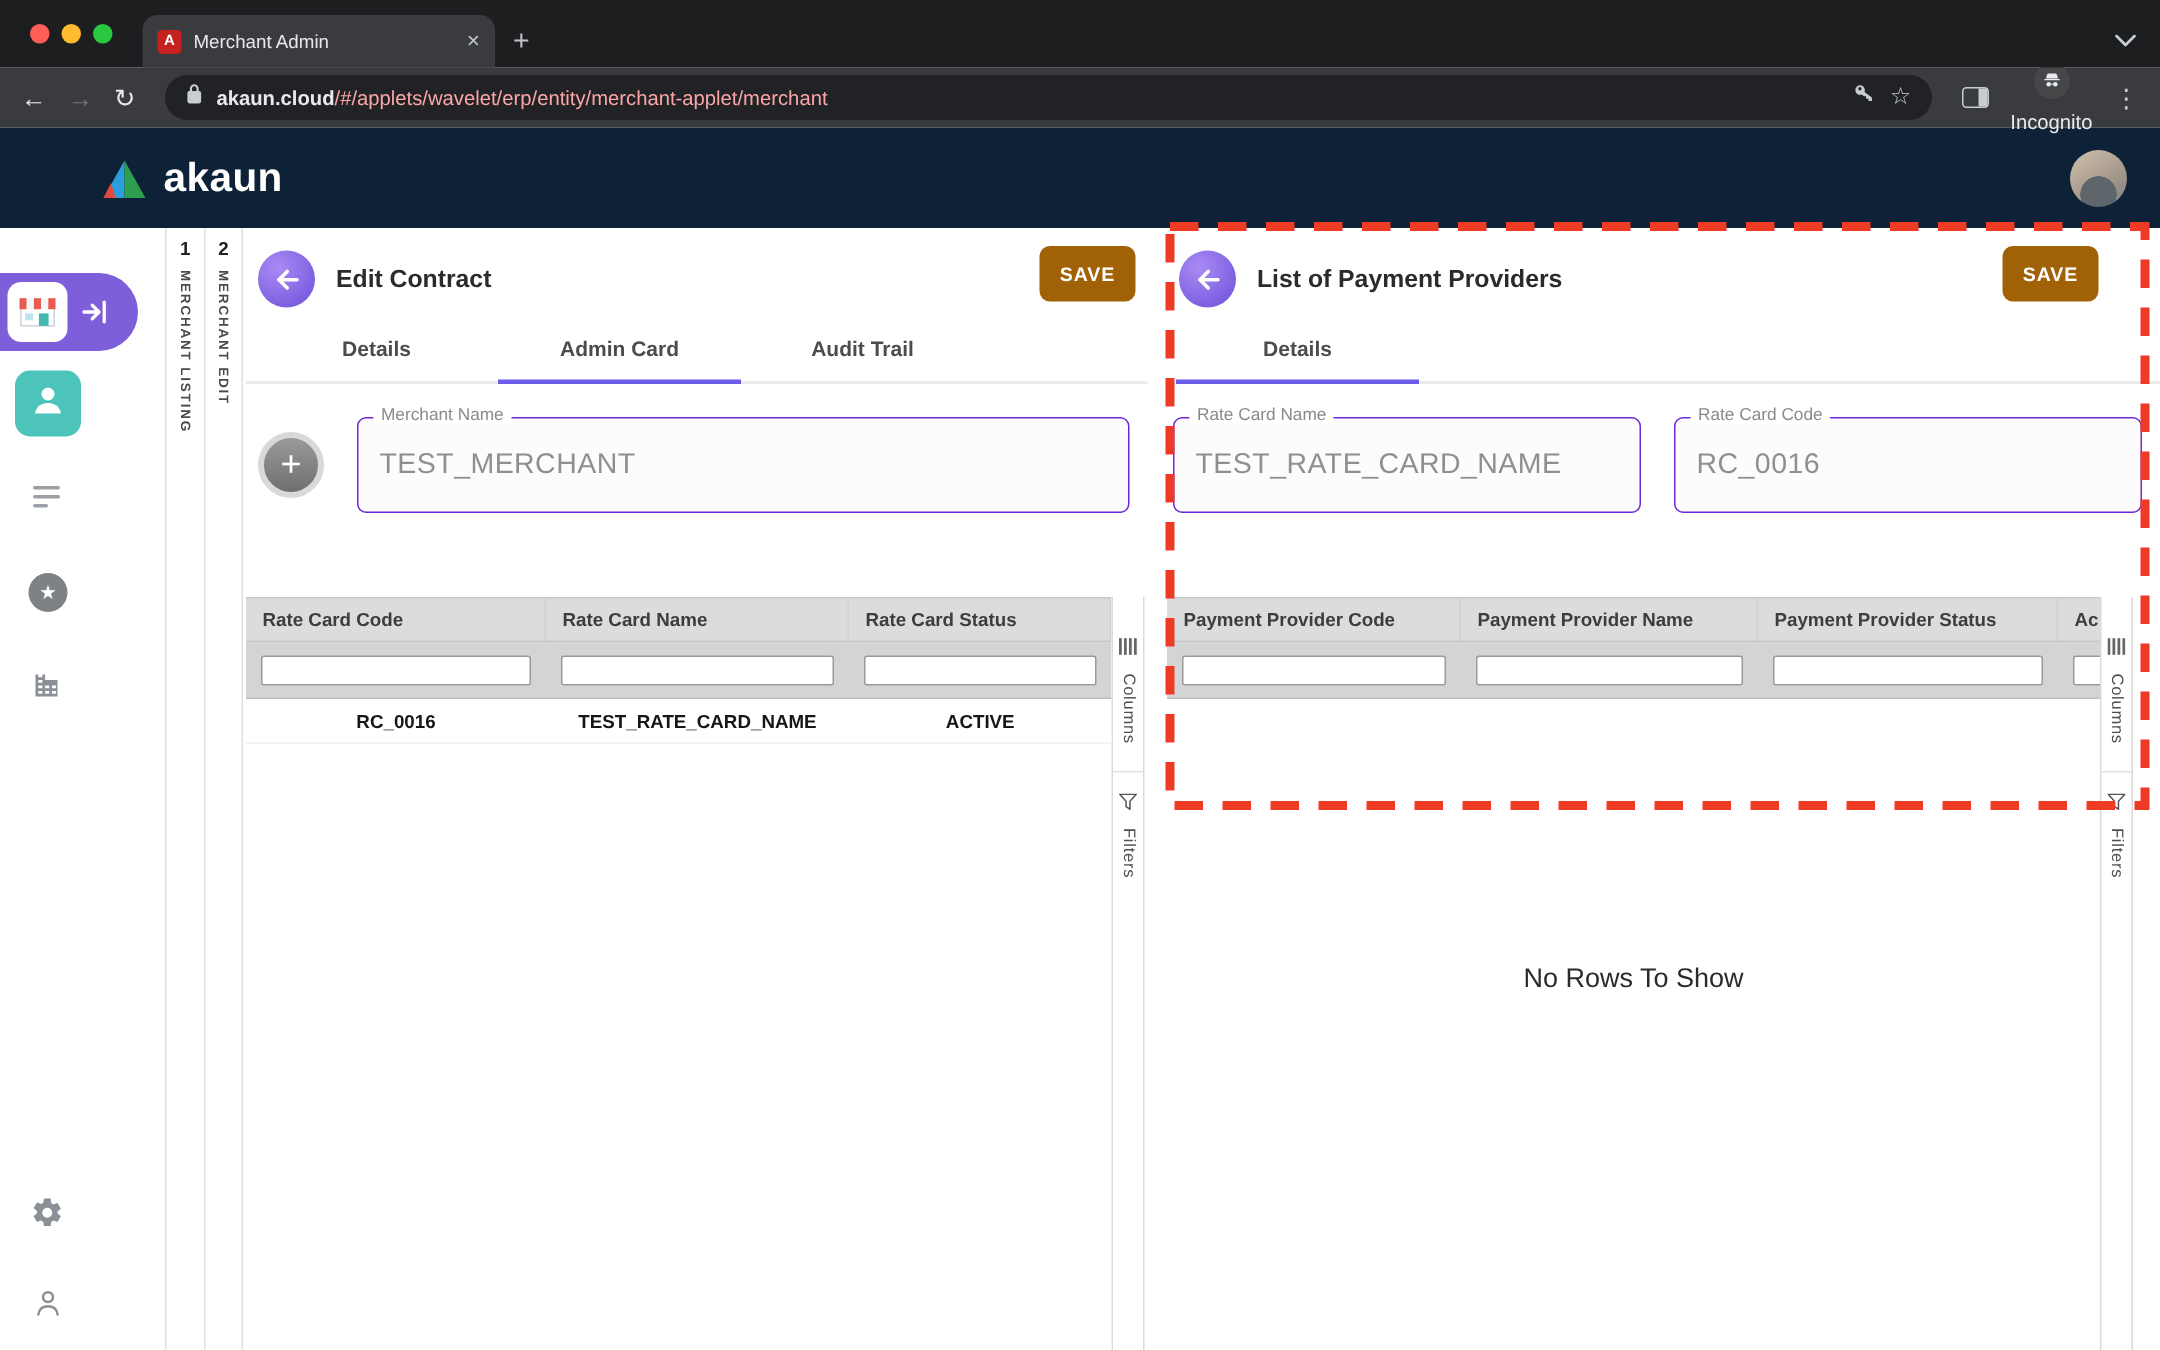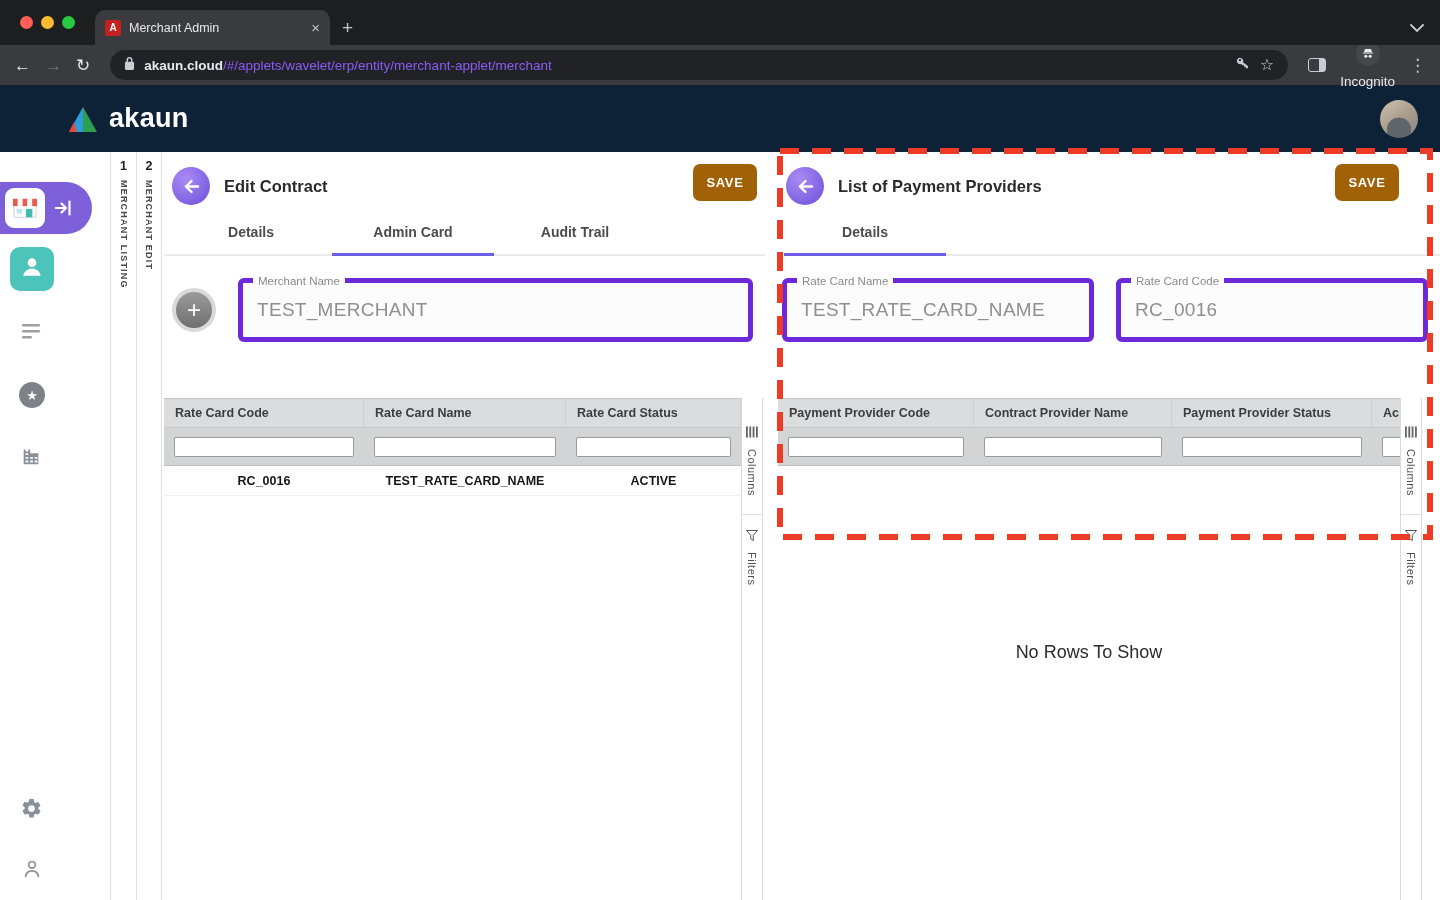--- a/index.html
+++ b/index.html
@@ -23,21 +23,21 @@
   .newtab { margin-left:12px; margin-bottom:8px; color:#bfc2c6; font-size:19px; line-height:1; }
   .strip-chevron { position:absolute; right:16px; top:18px; }
 
   .toolbar { height:40px; background:#3a3b3f; display:flex; align-items:center; padding:0 14px; gap:14px; }
   .nav-ic { font-size:17px; color:#e6e8ea; line-height:1; }
   .nav-ic.dim { color:#73767b; }
   .omnibox { flex:1; height:30px; background:#202225; border-radius:15px; display:flex; align-items:center;
              padding:0 14px; gap:9px; margin:0 6px; }
   .url { font-size:13.5px; white-space:nowrap; overflow:hidden; }
   .url .domain { color:#e8eaed; font-weight:bold; }
-  .url .path { color:#8b5cf6; }
+  .url .path { color:#fca5a5; }
   .omni-spacer { flex:1; }
   .star { color:#c9ccd1; font-size:16px; line-height:1; }
   .sidepanel-ic { width:18px; height:14px; border:1.7px solid #c9ccd1; border-radius:3px; display:flex; justify-content:flex-end; }
   .sidepanel-ic span { width:6px; height:100%; background:#c9ccd1; }
   .incog { display:flex; align-items:center; gap:8px;flex-direction:column; }
   .incog-circle { width:24px; height:24px; border-radius:50%; background:#454749; display:flex; align-items:center; justify-content:center; }
   .incog-label { color:#e8eaed; font-size:13.5px; }
   .dots { color:#c9ccd1; font-size:17px; line-height:1; }
 
   
@@ -88,21 +88,21 @@
 
   .tabs-row { height:46px; display:flex; padding-left:6px; border-bottom:2px solid #ebebeb; }
   .ptab { width:162px; display:flex; align-items:center; justify-content:center; font-size:14px; font-weight:bold;
           color:#4c4c4c; position:relative; }
   .ptab.active::after { content:""; position:absolute; left:0; right:0; bottom:-2px; height:3px; background:#6c5ce7; }
 
   .form-row { display:flex; align-items:center; gap:22px; padding:22px 12px 0 8px; }
   .plus-btn { width:44px; height:44px; border-radius:50%; flex:0 0 auto; color:#fff; font-size:24px; line-height:1;
               display:flex; align-items:center; justify-content:center;
               background:linear-gradient(#9a9a9a,#6f6f6f); border:4px solid #d9d9d9; }
-  .field { position:relative; flex:1; height:64px; border:5px solid #6d28d9; border-radius:6px; background:#fcfcfc;
+  .field { position:relative; flex:1; height:64px; border:1px solid #6d28d9; border-radius:6px; background:#fcfcfc;
            display:flex; align-items:center; padding:0 14px; }
   .field-label { position:absolute; top:-8px; left:10px; background:#fff; padding:0 5px; font-size:11.5px; color:#8a8a8a; }
   .field-value { font-size:19px; color:#8f8f8f; font-weight:500; letter-spacing:.3px; white-space:nowrap; overflow:hidden; }
 
   .grid-wrap { margin-top:56px; flex:1; display:flex; align-items:stretch; overflow:hidden; }
   .grid-main { display:flex; flex-direction:column; overflow:hidden; }
   .panel.left .grid-main { width:577px; }
   .panel.right .grid-main { width:622px; }
   .ghead { display:flex; height:30px; background:#dbdcde; border-top:1px solid #c6c7c9; border-bottom:1px solid #c6c7c9; flex:0 0 auto; }
   .ghead .gcell { font-size:12.5px; font-weight:bold; color:#3d3d3d; line-height:28px; padding-left:11px;
@@ -384,21 +384,21 @@
         </div>
         <div class="field">
           <span class="field-label">Rate Card Code</span>
           <span class="field-value">RC_0016</span>
         </div>
       </div>
       <div class="grid-wrap">
         <div class="grid-main">
           <div class="ghead">
             <span class="gcell c0">Payment Provider Code</span>
-            <span class="gcell c1">Contract Provider Name</span>
+            <span class="gcell c1">Payment Provider Name</span>
             <span class="gcell c2">Payment Provider Status</span>
             <span class="gcell c3">Ac</span>
           </div>
           <div class="gfilter">
             <span class="gcell c0">
                 <input style="">
               </span>
             <span class="gcell c1">
                 <input style="">
               </span>

